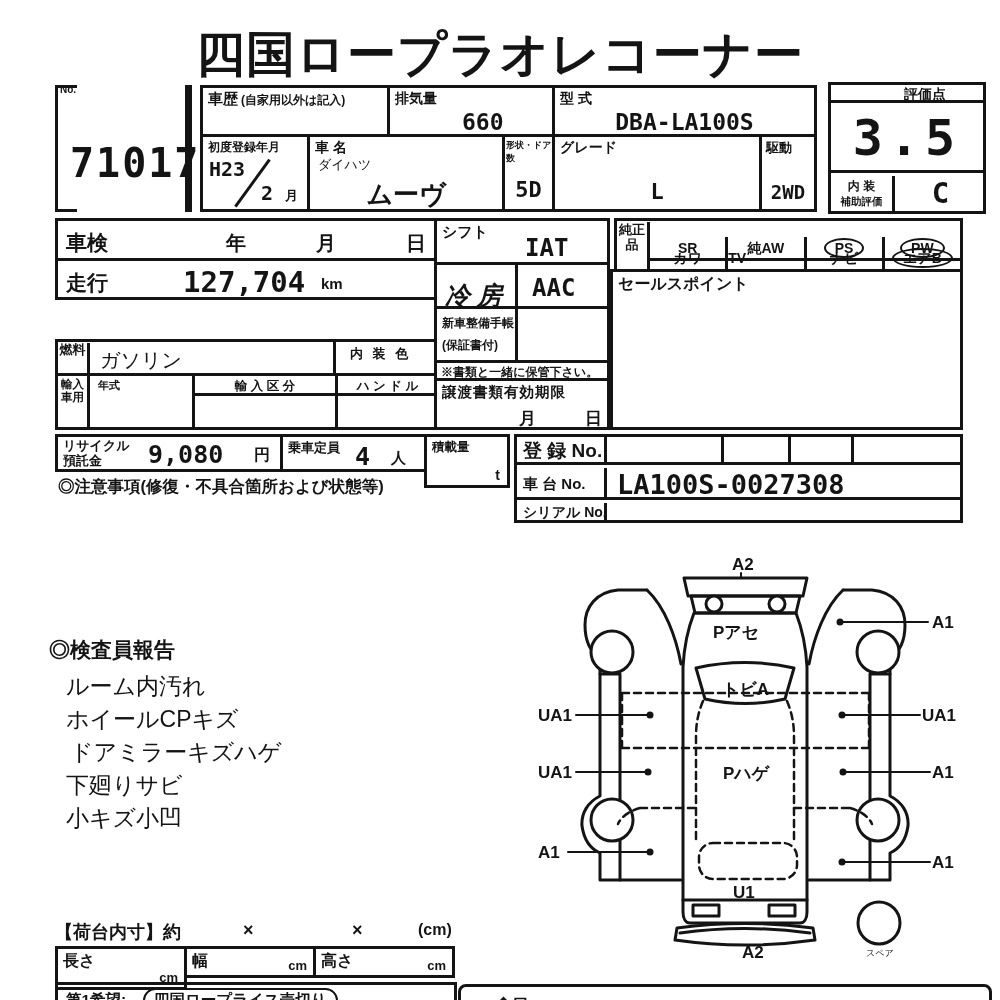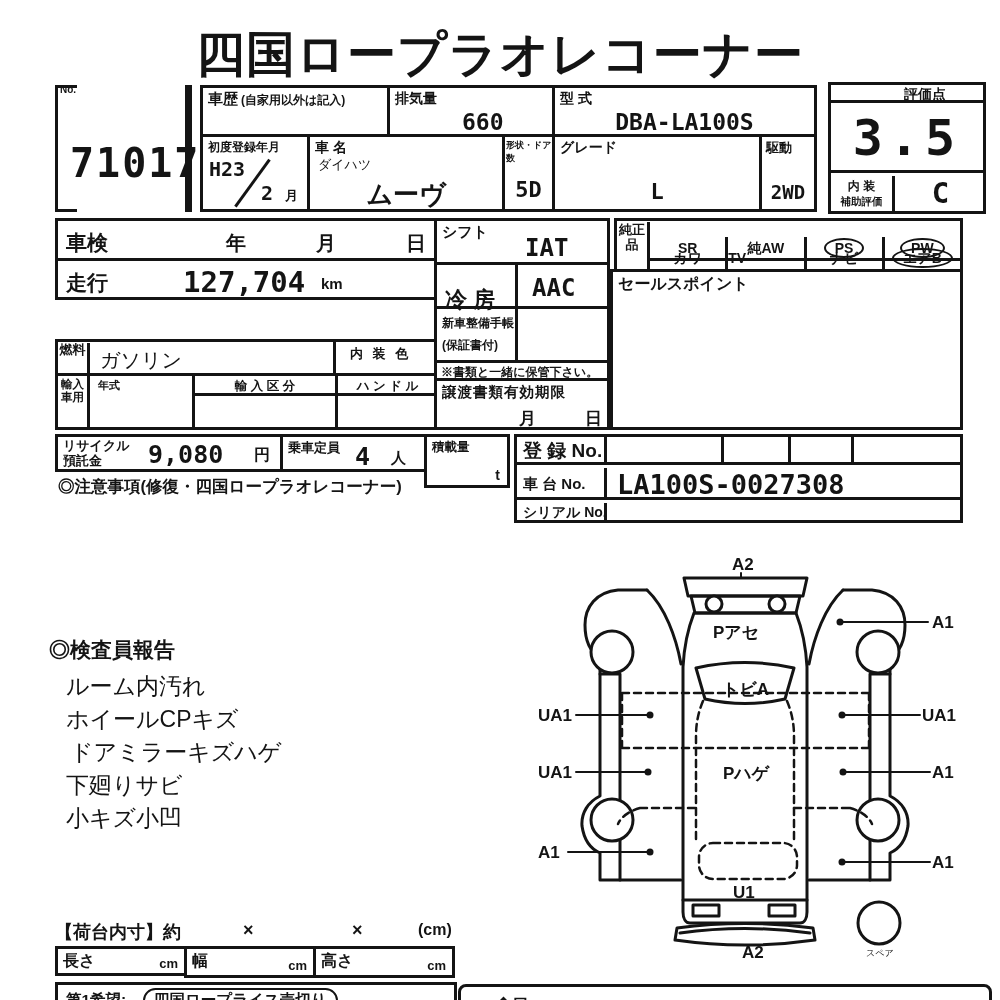--- a/index.html
+++ b/index.html
@@ -112,21 +112,21 @@
     <div class="abs" style="left:280px;top:0;width:99px;height:20px;border-bottom:3px solid #141414;text-align:center;">
       <span class="bold" style="font-size:12.5px;">ハ ン ド ル</span>
     </div>
   </div>
 
   <div class="abs b" style="left:434px;top:218px;width:176px;height:47px;">
     <span class="cell-label" style="font-size:15px;">シフト</span>
     <span class="abs val" style="left:88px;top:13px;font-size:24px;">IAT</span>
   </div>
   <div class="abs b" style="left:434px;top:262px;width:176px;height:47px;">
-    <span class="abs bold" style="left:8px;top:20px;font-size:22px;">冷  房</span>
+    <span class="abs bold" style="left:8px;top:14px;font-size:25px;font-style:italic;">冷  房</span>
     <div class="vline" style="left:78px;top:0;height:41px;"></div>
     <span class="abs val" style="left:95px;top:9px;font-size:24px;">AAC</span>
   </div>
   <div class="abs b" style="left:434px;top:306px;width:176px;height:57px;">
     <span class="abs bold" style="left:5px;top:6px;font-size:12px;">新車整備手帳</span>
     <span class="abs bold" style="left:5px;top:28px;font-size:12px;">(保証書付)</span>
     <div class="vline" style="left:78px;top:0;height:51px;"></div>
   </div>
   <div class="abs b" style="left:434px;top:360px;width:176px;height:21px;">
     <span class="abs bold" style="left:4px;top:1px;font-size:12px;white-space:nowrap;">※書類と一緒に保管下さい。</span>
@@ -168,21 +168,21 @@
   <div class="abs b" style="left:280px;top:434px;width:147px;height:38px;">
     <span class="cell-label" style="font-size:13px;">乗車定員</span>
     <span class="abs val" style="left:72px;top:5px;font-size:25px;">4</span>
     <span class="abs bold" style="left:108px;top:12px;font-size:15px;">人</span>
   </div>
   <div class="abs b" style="left:424px;top:434px;width:86px;height:54px;">
     <span class="cell-label" style="font-size:12.5px;">積載量</span>
     <span class="abs bold" style="right:7px;bottom:2px;font-size:14px;position:absolute;">t</span>
   </div>
   <div class="abs bold" style="left:58px;top:476px;font-size:16.5px;">
-    <span>◎注意事項</span><span class="wavy">(修復・四国ロープラオレコーナー)</span>
+    <span>◎注意事項</span><span class="wavy">(修復・不具合箇所および状態等)</span>
   </div>
 
   <div class="abs b" style="left:514px;top:434px;width:449px;height:89px;">
     <div class="abs" style="left:0;top:0;width:100%;height:28px;border-bottom:3px solid #141414;">
       <span class="bold" style="font-size:19px;margin-left:6px;line-height:27px;">登  録 No.</span>
       <div class="vline" style="left:87px;top:0;height:28px;"></div>
       <div class="vline" style="left:204px;top:0;height:28px;"></div>
       <div class="vline" style="left:271px;top:0;height:28px;"></div>
       <div class="vline" style="left:334px;top:0;height:28px;"></div>
     </div>
@@ -276,21 +276,21 @@
       <text x="203" y="346">U1</text>
       <text x="212" y="406">A2</text>
       <text x="336" y="404" font-size="9" font-weight="normal">スペア</text>
     </g>
   </svg>
 
   <div class="abs bold" style="left:55px;top:920px;font-size:18px;">【荷台内寸】約</div>
   <div class="abs bold" style="left:243px;top:920px;font-size:18px;">×</div>
   <div class="abs bold" style="left:352px;top:920px;font-size:18px;">×</div>
   <div class="abs bold" style="left:418px;top:921px;font-size:16px;">(cm)</div>
-  <div class="abs b" style="left:55px;top:946px;width:132px;height:30px;text-align:center;">
+  <div class="abs b" style="left:55px;top:946px;width:132px;height:44px;text-align:center;">
     <span class="cell-label" style="font-size:16px;">長さ</span>
     <span class="abs bold" style="right:6px;bottom:2px;font-size:13px;">cm</span>
   </div>
   <div class="abs b" style="left:184px;top:946px;width:132px;height:32px;">
     <span class="cell-label" style="font-size:16px;">幅</span>
     <span class="abs bold" style="right:6px;bottom:2px;font-size:13px;">cm</span>
   </div>
   <div class="abs b" style="left:313px;top:946px;width:142px;height:32px;">
     <span class="cell-label" style="font-size:16px;">高さ</span>
     <span class="abs bold" style="right:6px;bottom:2px;font-size:13px;">cm</span>

